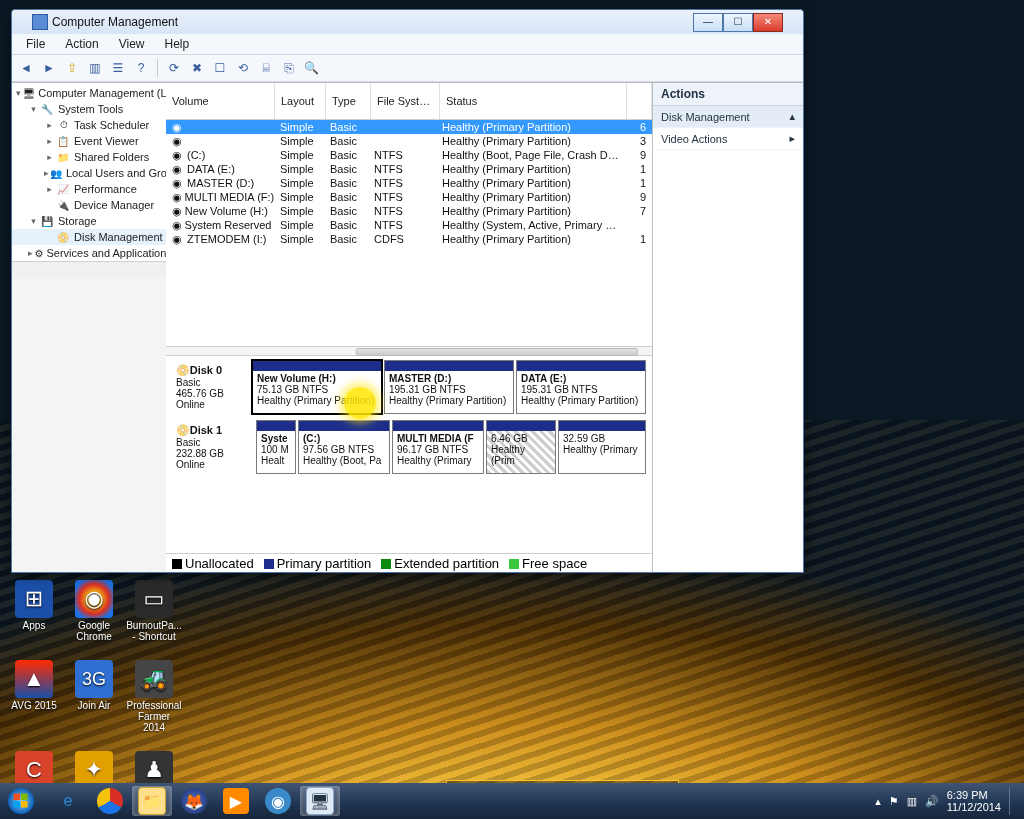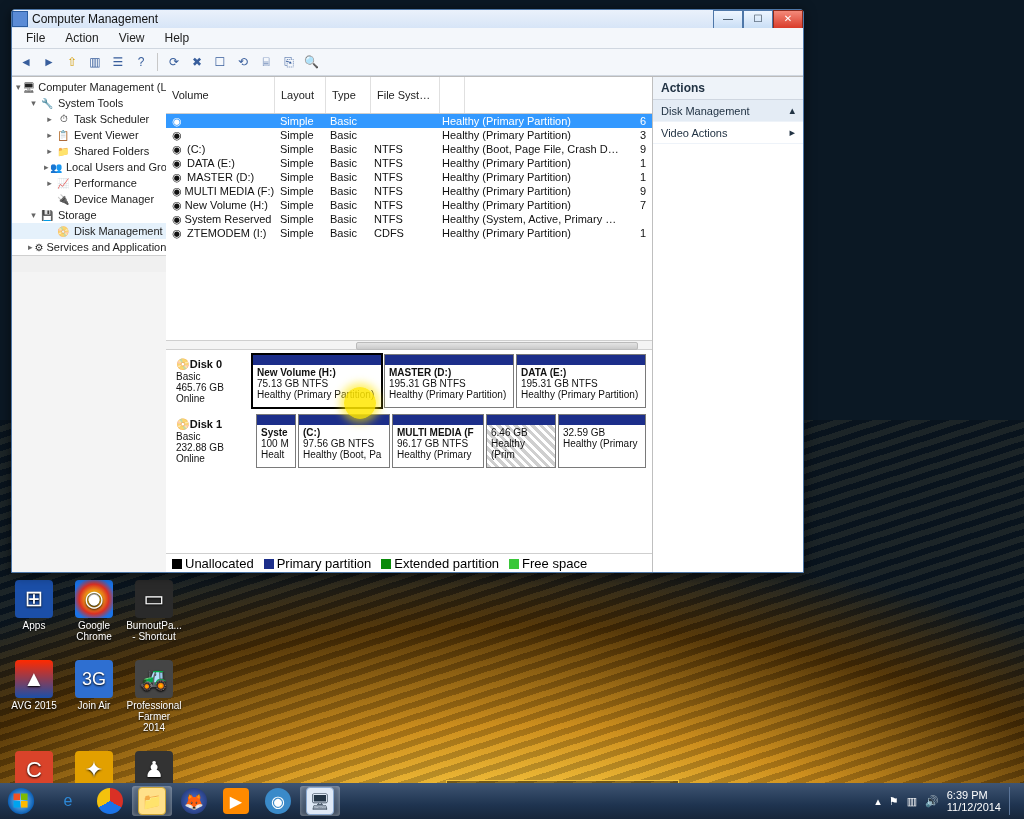--- a/index.html
+++ b/index.html
@@ -8,21 +8,21 @@
  radial-gradient(ellipse 1200px 500px at 50% 110%,#ffe38a 0%,#f6c53c 20%,#c98a1a 35%,#4a2e05 55%,#0b1824 70%),
  linear-gradient(#04121f 0%,#06223a 40%,#0a2436 60%,#000 100%);}
 .wallpaper::after{content:"";position:absolute;left:0;right:0;top:420px;height:380px;background:
  repeating-linear-gradient(-18deg,rgba(0,0,0,.55) 0 6px,rgba(255,200,80,.2) 6px 12px);opacity:.35}
 
 .desk-icons{position:absolute;left:6px;top:580px;display:grid;grid-template-columns:repeat(3,56px);gap:18px 4px;color:#fff;text-shadow:0 1px 2px #000}
 .desk-icon{display:flex;flex-direction:column;align-items:center;width:56px;font-size:10px;text-align:center}
 .desk-icon .ico{width:38px;height:38px;border-radius:4px;margin-bottom:2px;display:flex;align-items:center;justify-content:center;font-size:22px;color:#fff}
 
 .window{position:absolute;left:11px;top:9px;width:791px;height:562px;background:#f4f4f4;border:1px solid #4e77a8;border-radius:4px 4px 0 0;box-shadow:0 2px 12px rgba(0,0,0,.6);display:flex;flex-direction:column}
-.titlebar{height:18px;background:linear-gradient(#eaf1fb,#d7e5f7);display:flex;align-items:center;padding:0 0;border-radius:4px 4px 0 0}
+.titlebar{height:24px;background:linear-gradient(#eaf1fb,#d7e5f7);display:flex;align-items:center;padding:0 20px;border-radius:4px 4px 0 0}
 .titlebar .ticon{width:14px;height:14px;margin-right:4px;background:#5a8bd6;border:1px solid #2a5ca0}
 .titlebar .ttext{flex:1;font-size:12px;color:#111}
 .winbtns{display:flex;gap:0}
 .winbtn{width:28px;height:17px;border:1px solid #4e77a8;background:linear-gradient(#eef6ff,#c9def5);font-size:10px;text-align:center;line-height:15px;color:#234}
 .winbtn.close{background:linear-gradient(#f48a7a,#d93b2a);color:#fff;border-color:#8a2a1d}
 .menubar{height:20px;background:#f4f7fb;border-bottom:1px solid #d0d7e0;display:flex;align-items:center;padding-left:6px;gap:4px}
 .menubar span{padding:2px 8px;color:#222}
 .toolbar{height:26px;background:#f4f7fb;border-bottom:1px solid #d0d7e0;display:flex;align-items:center;padding-left:4px;gap:3px}
 .tool{width:18px;height:18px;border:1px solid transparent;display:flex;align-items:center;justify-content:center;font-size:12px;color:#385e9c}
 .body3{flex:1;display:flex;border-top:1px solid #bbb;min-height:0}
@@ -218,20 +218,21 @@
         </div>
     <div class="treescroll"></div>
     </div>
 
     <div class="center">
       <div class="vol-head">
         <div class="col c-vol">Volume</div>
         <div class="col c-lay">Layout</div>
         <div class="col c-typ">Type</div>
         <div class="col c-fs">File System</div>
+        <div class="col c-stat">Status</div>
         <div class="col c-cap"></div>
       </div>
       <div class="volumes" id="volumes">
           <div class="vrow first">
             <div class="col c-vol">
               <span style="width:12px;display:inline-block">◉</span>
             </div>
             <div class="col c-lay">Simple</div>
             <div class="col c-typ">Basic</div>
             <div class="col c-fs"></div>

